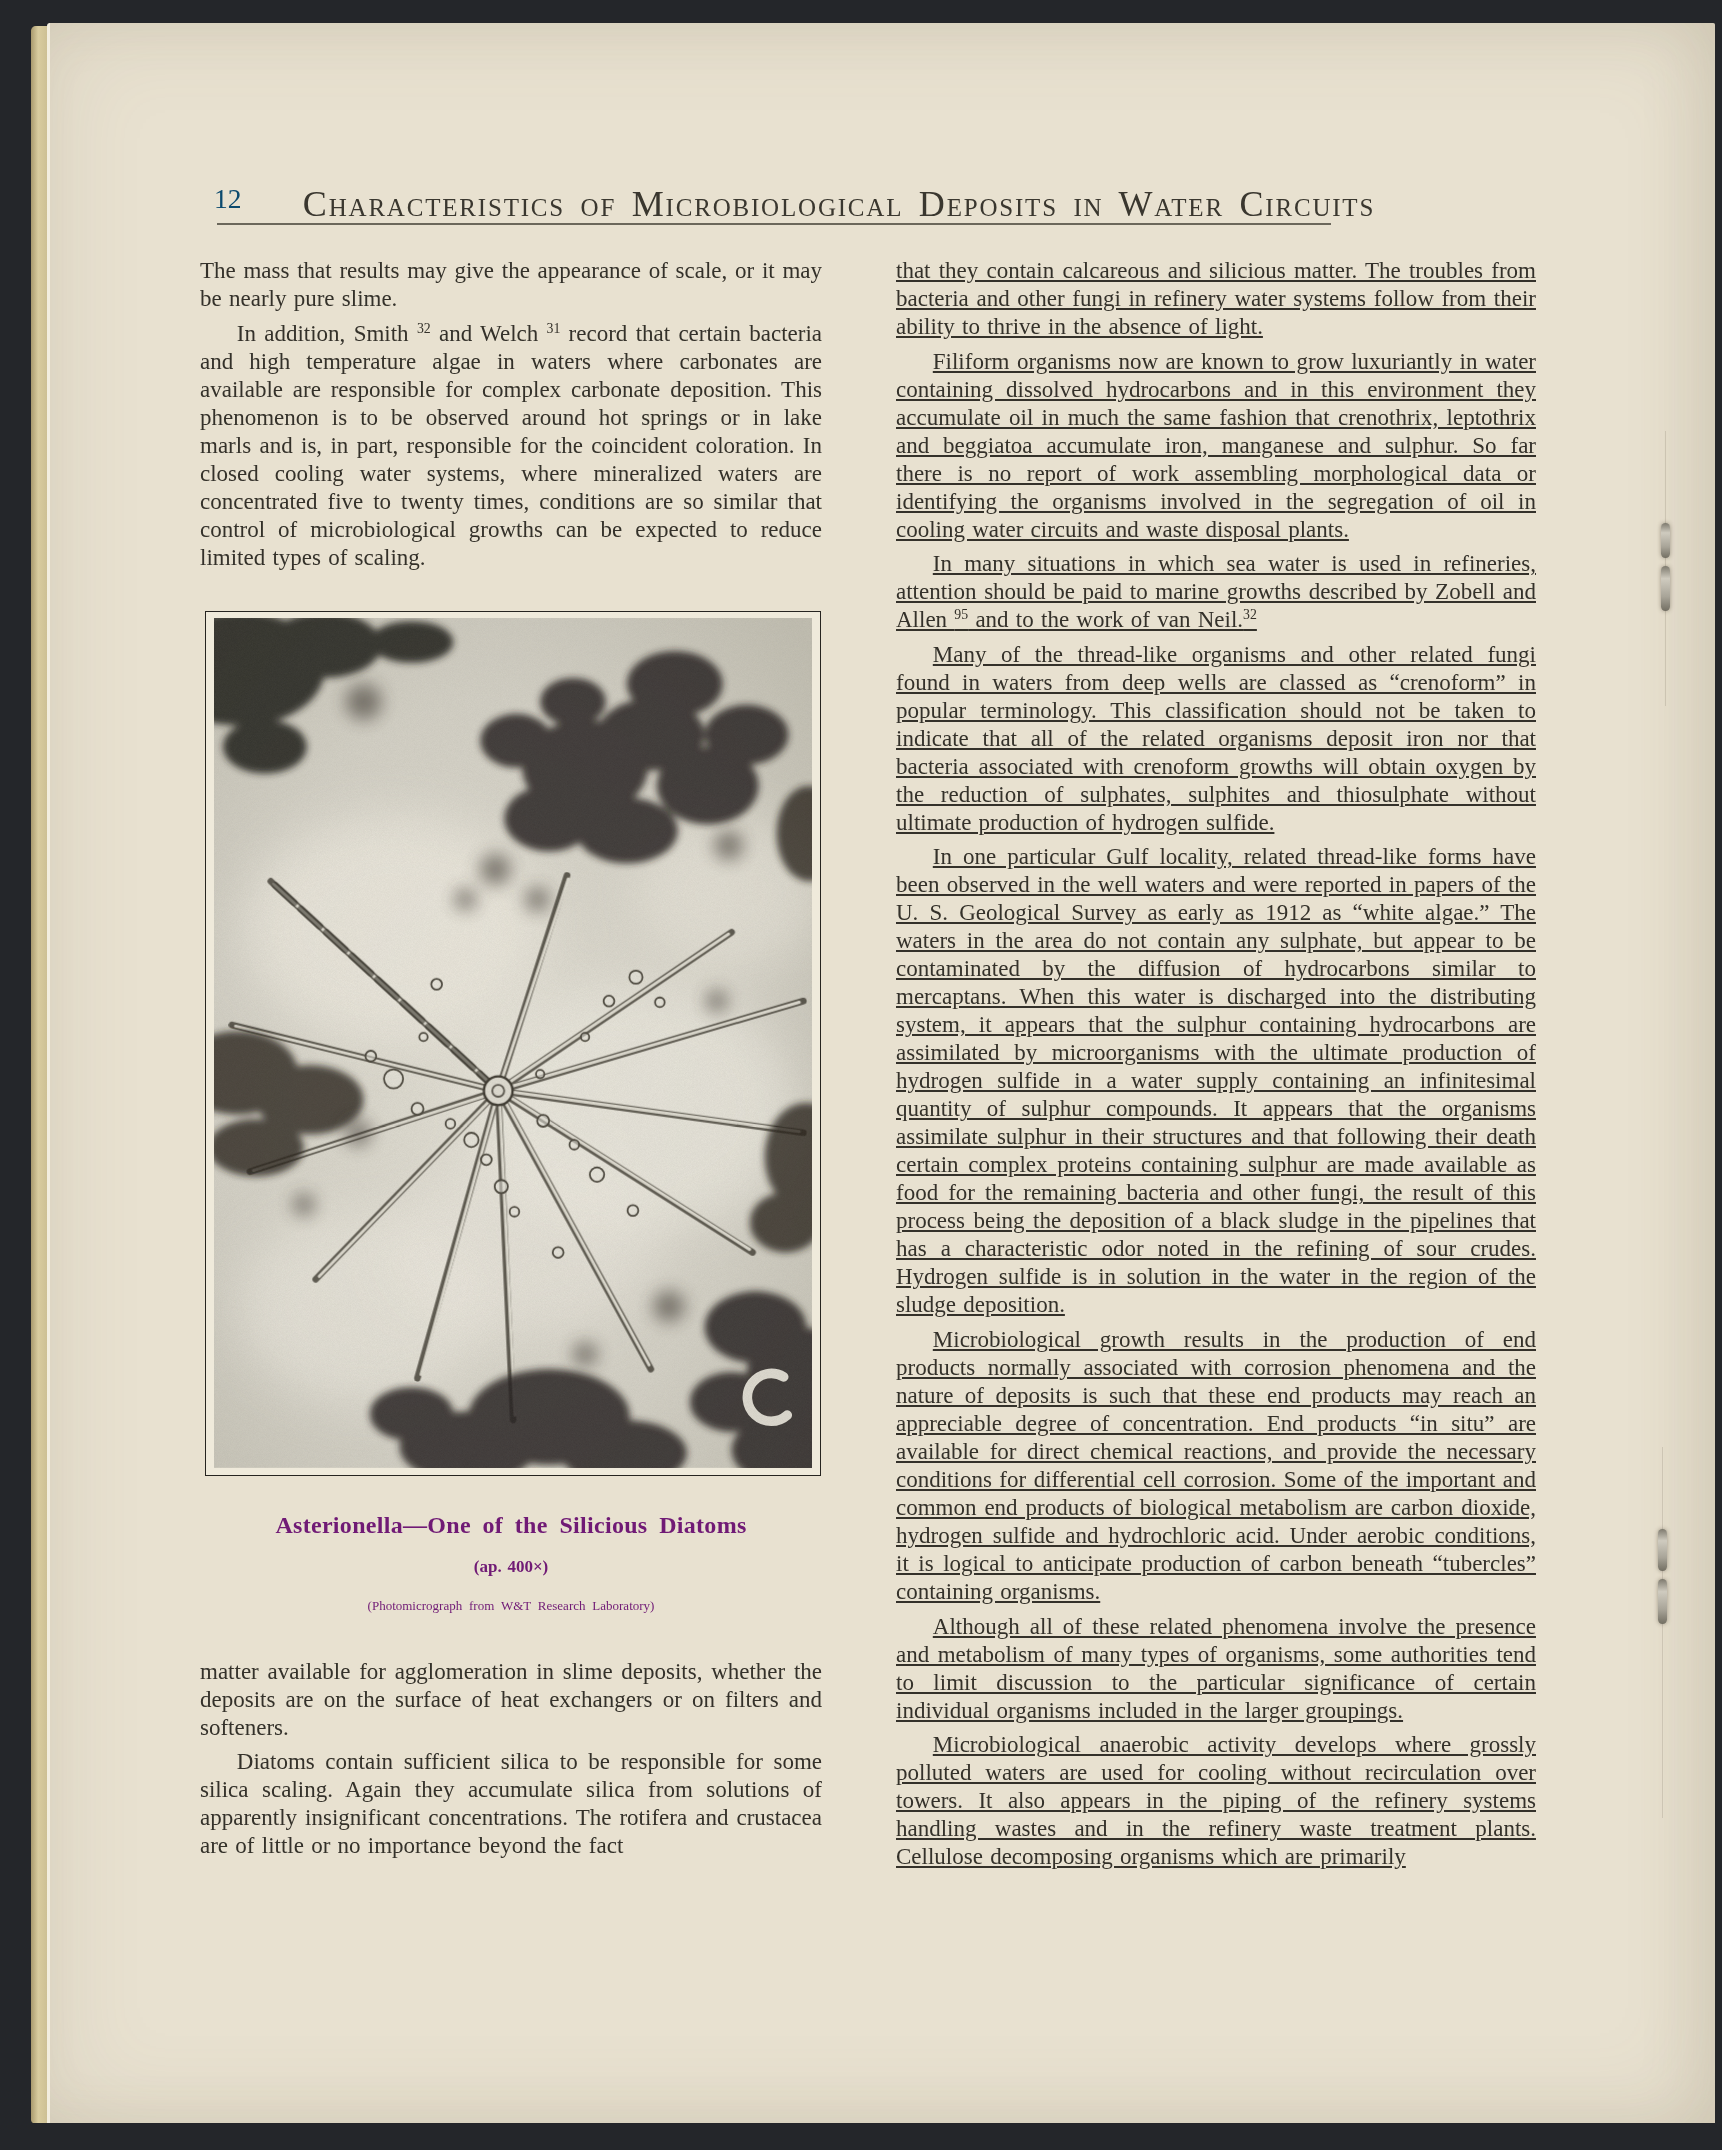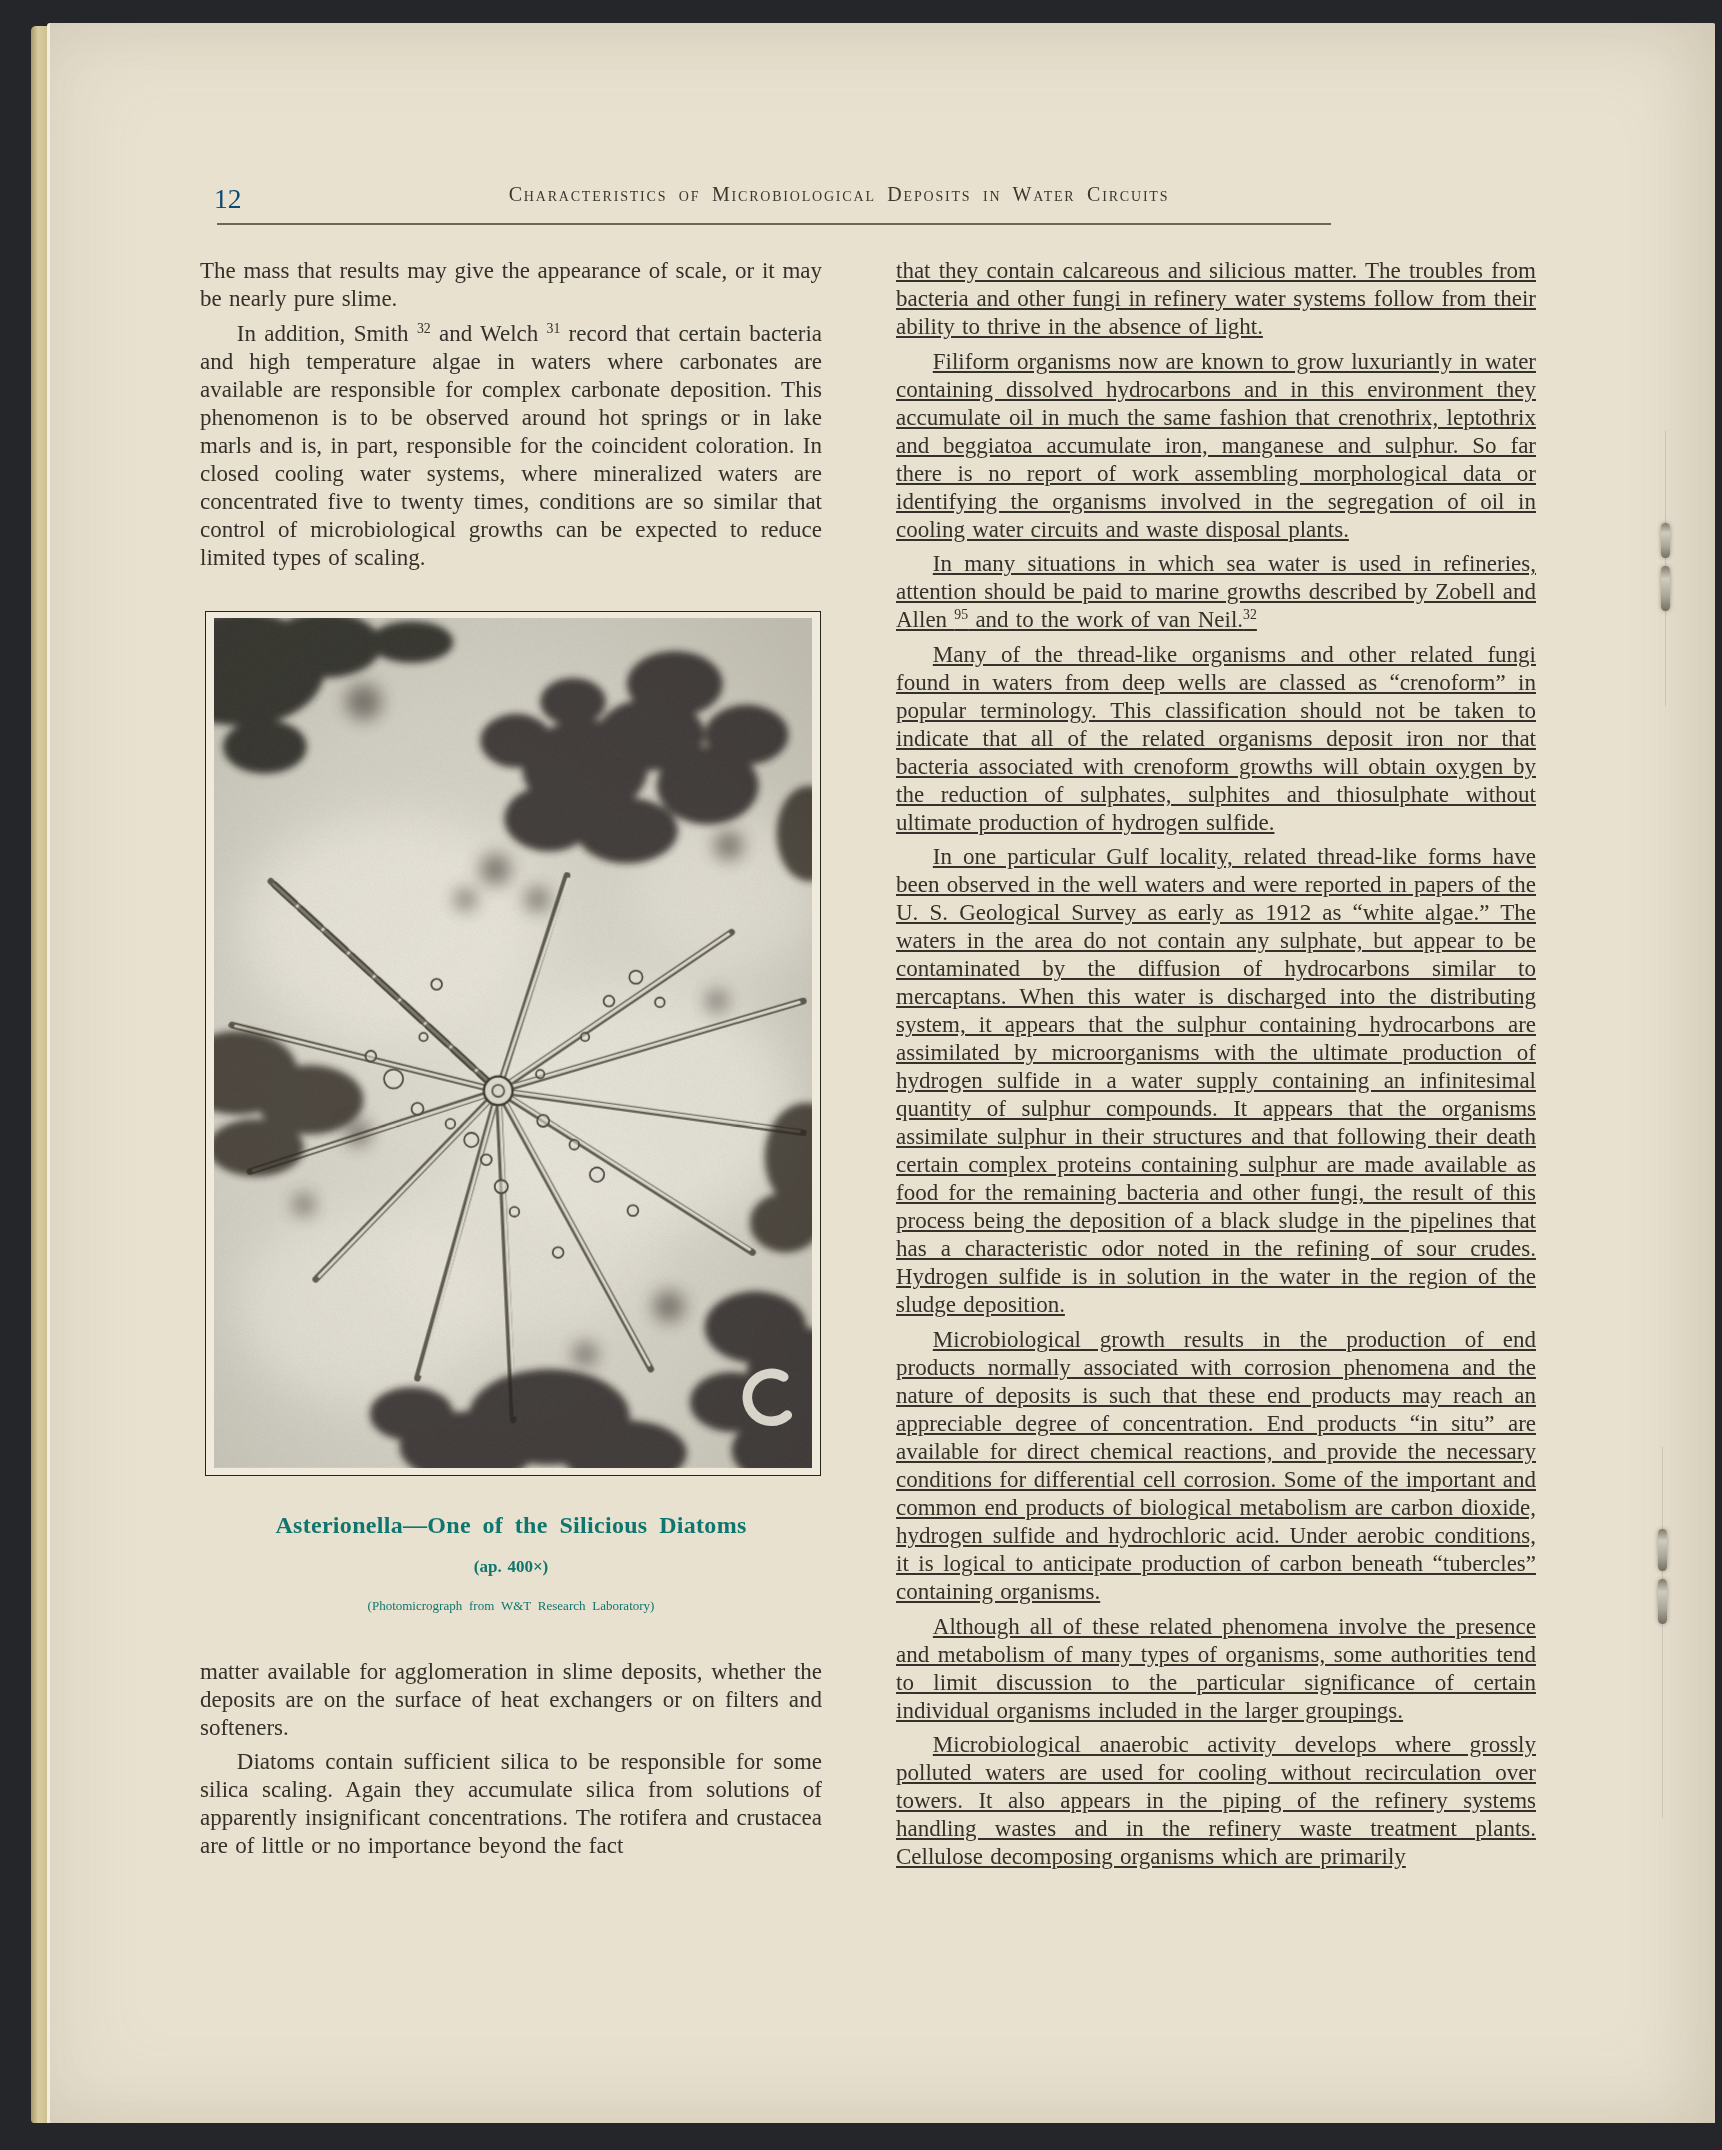--- a/index.html
+++ b/index.html
@@ -22,21 +22,21 @@
     border-radius:3px 1.8px 0 0;
     box-shadow:inset 0 0 96px rgba(118,103,78,.14), inset -24px 0 54px rgba(118,103,78,.10);
   }
   .hdr-num{
     position:absolute;left:164px;top:160px;
     font-size:27.5px;color:#0c4a6e;
   }
   .hdr-title{
     position:absolute;left:203px;top:160px;width:1172px;
     text-align:center;font-variant:small-caps;letter-spacing:1.8px;word-spacing:4.8px;
-    font-size:20px;color:#3a372f;white-space:nowrap;
+    font-size:36px;color:#3a372f;white-space:nowrap;
   }
   .hdr-rule{
     position:absolute;left:167px;top:200px;width:1114px;height:1.8px;
     background:#555147;opacity:.85;
   }
   .col{
     position:absolute;top:234px;
     font-size:23px;line-height:28px;color:#34312a;
     text-align:justify;word-spacing:1.5px;
   }
@@ -48,21 +48,21 @@
   sup{font-size:0.6em;vertical-align:0.55em;line-height:0;}
 
   
   #figure-frame{
     margin:39px 0 0 4.8px;width:616px;height:865px;
     border:1.8px solid #262420;background:#efeadb;
     padding:6.6px 7.8px;box-sizing:border-box;
   }
   #figure-frame svg{display:block;width:100%;height:100%;}
   #caption{
-    margin-top:35px;text-align:center;text-indent:0;color:#0f766e;
+    margin-top:35px;text-align:center;text-indent:0;color:#701a75;
   }
   #caption .cap-title{font-size:24px;font-weight:bold;word-spacing:5.4px;letter-spacing:0.3px;}
   #caption .cap-mag{margin-top:14.4px;font-size:17px;font-weight:bold;}
   #caption .cap-credit{margin-top:10.8px;font-size:13px;word-spacing:3.6px;}
   #caption .cap-fig{margin-top:12px;font-size:23px;font-weight:bold;letter-spacing:1.8px;}
   #after-figure{margin-top:38px;}
 
   
   .staple{
     position:absolute;width:9px;border-radius:4.2px;

